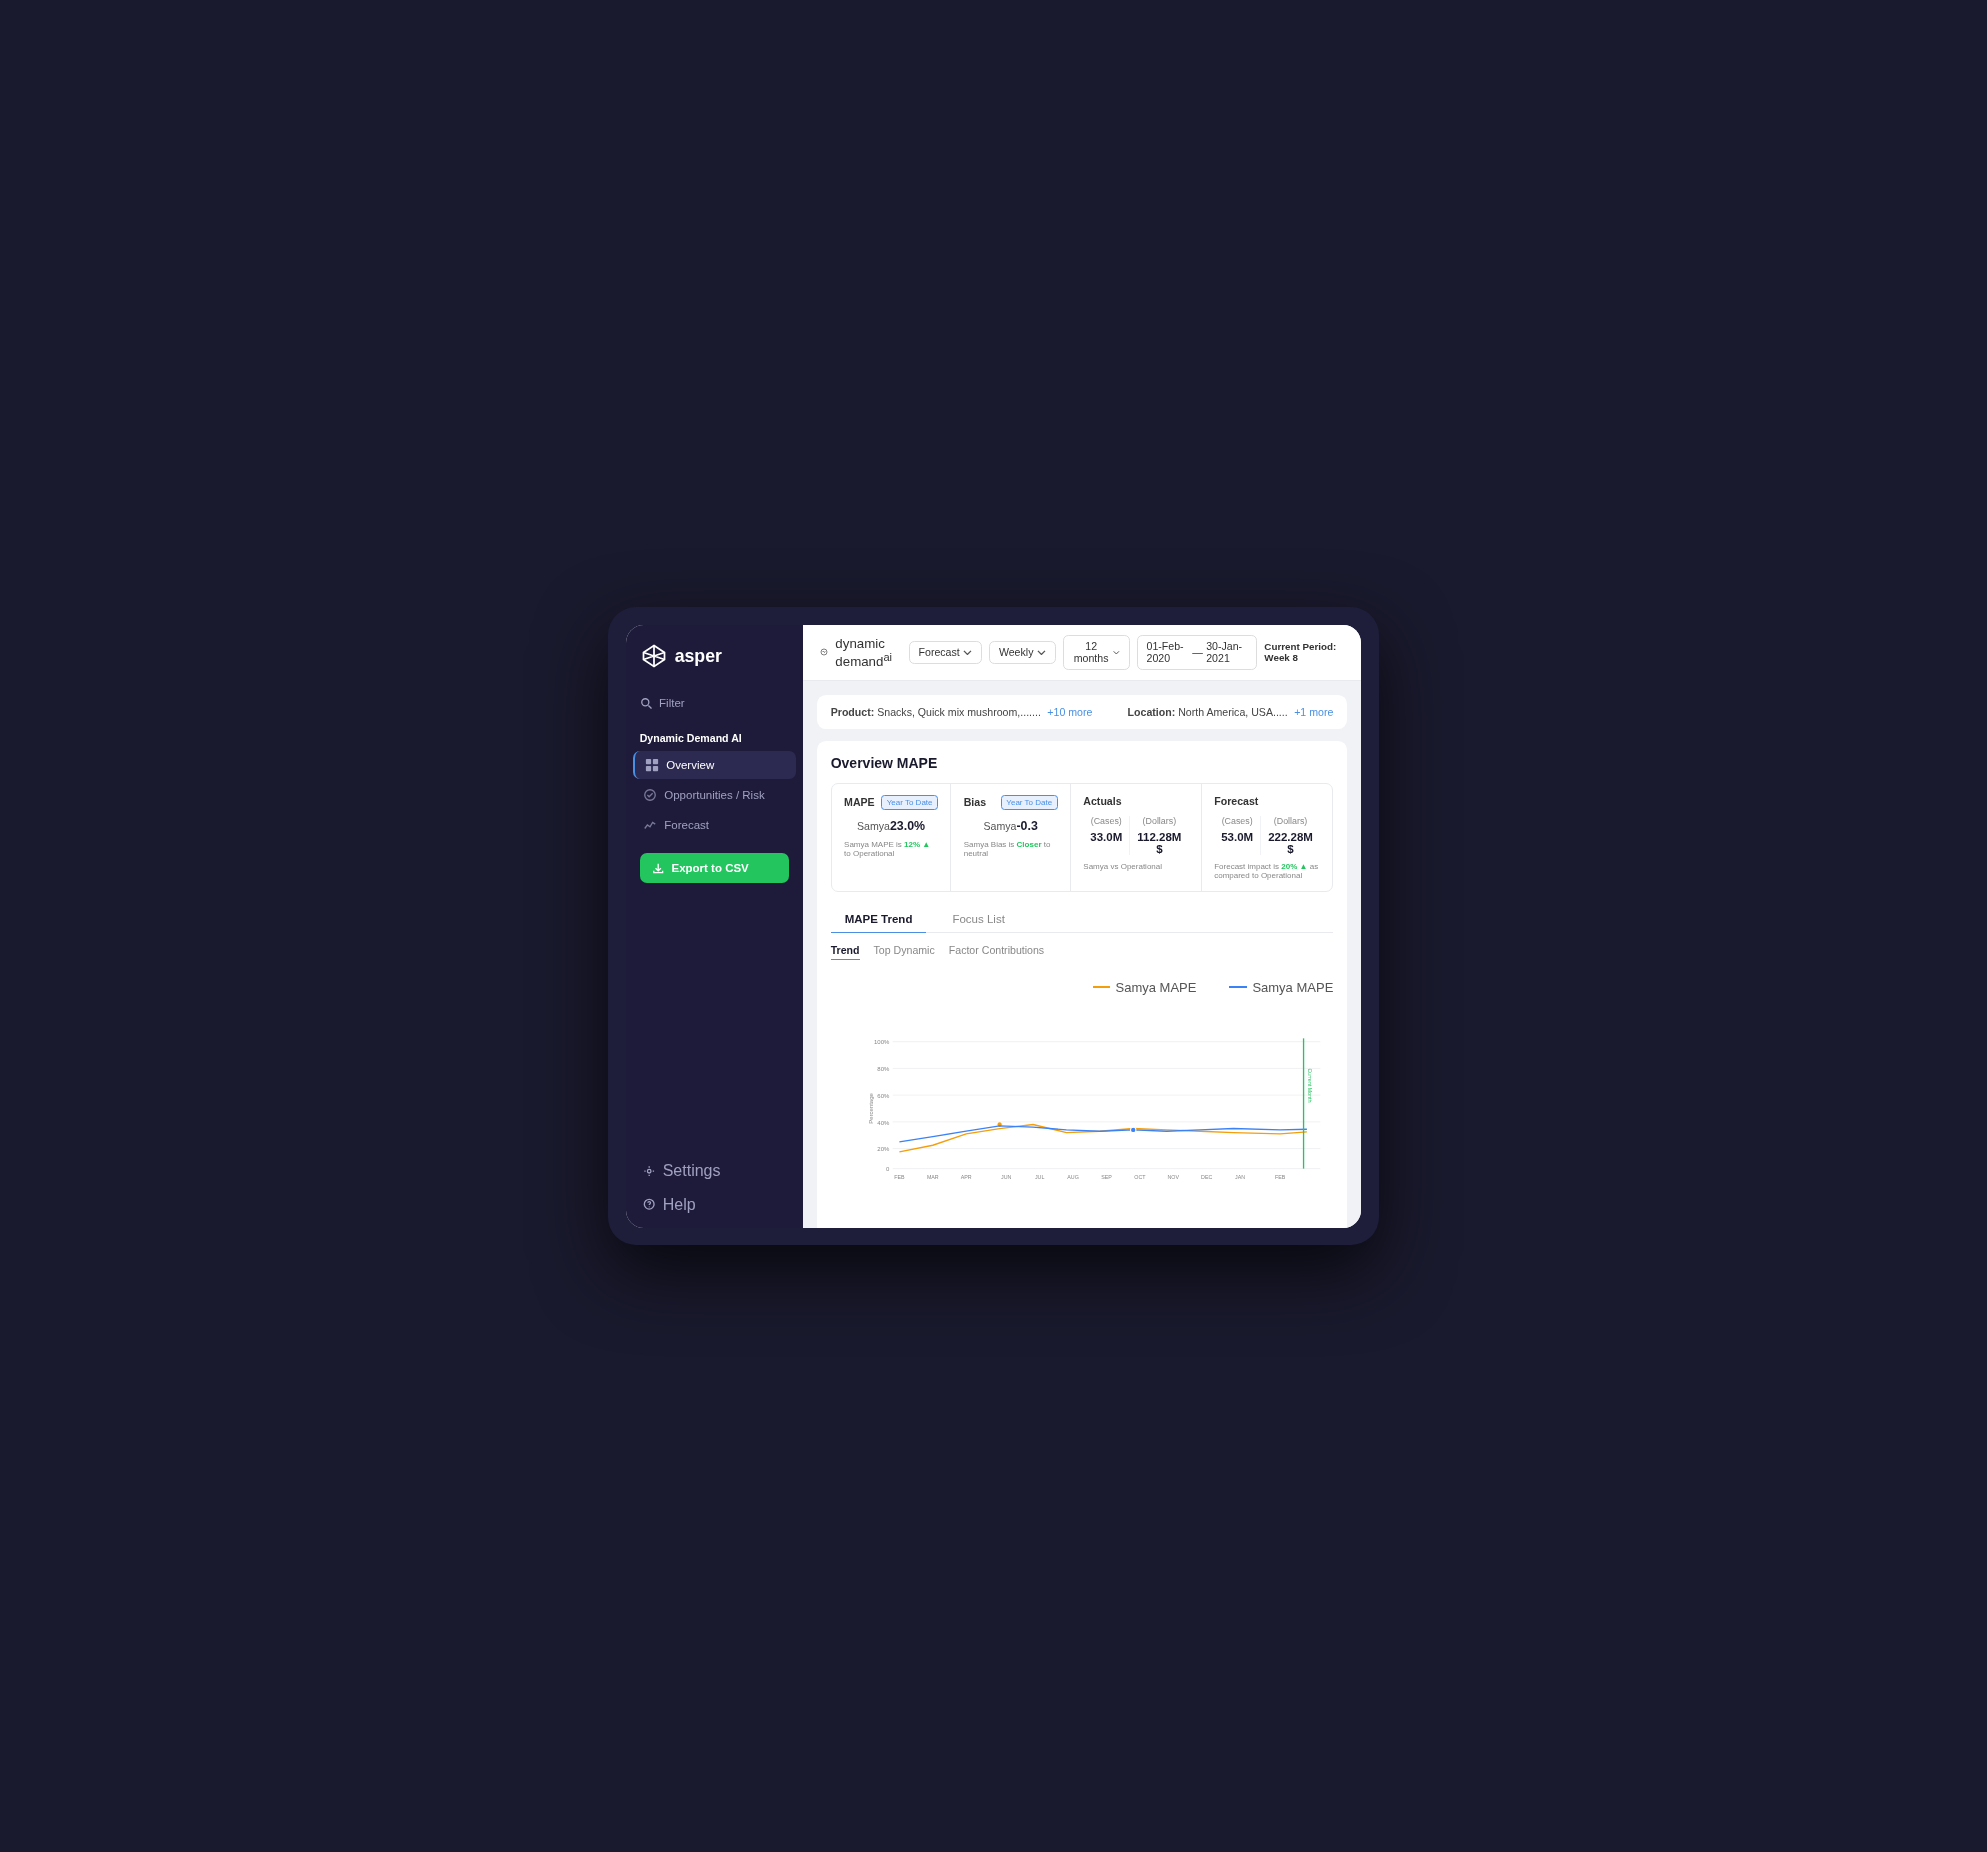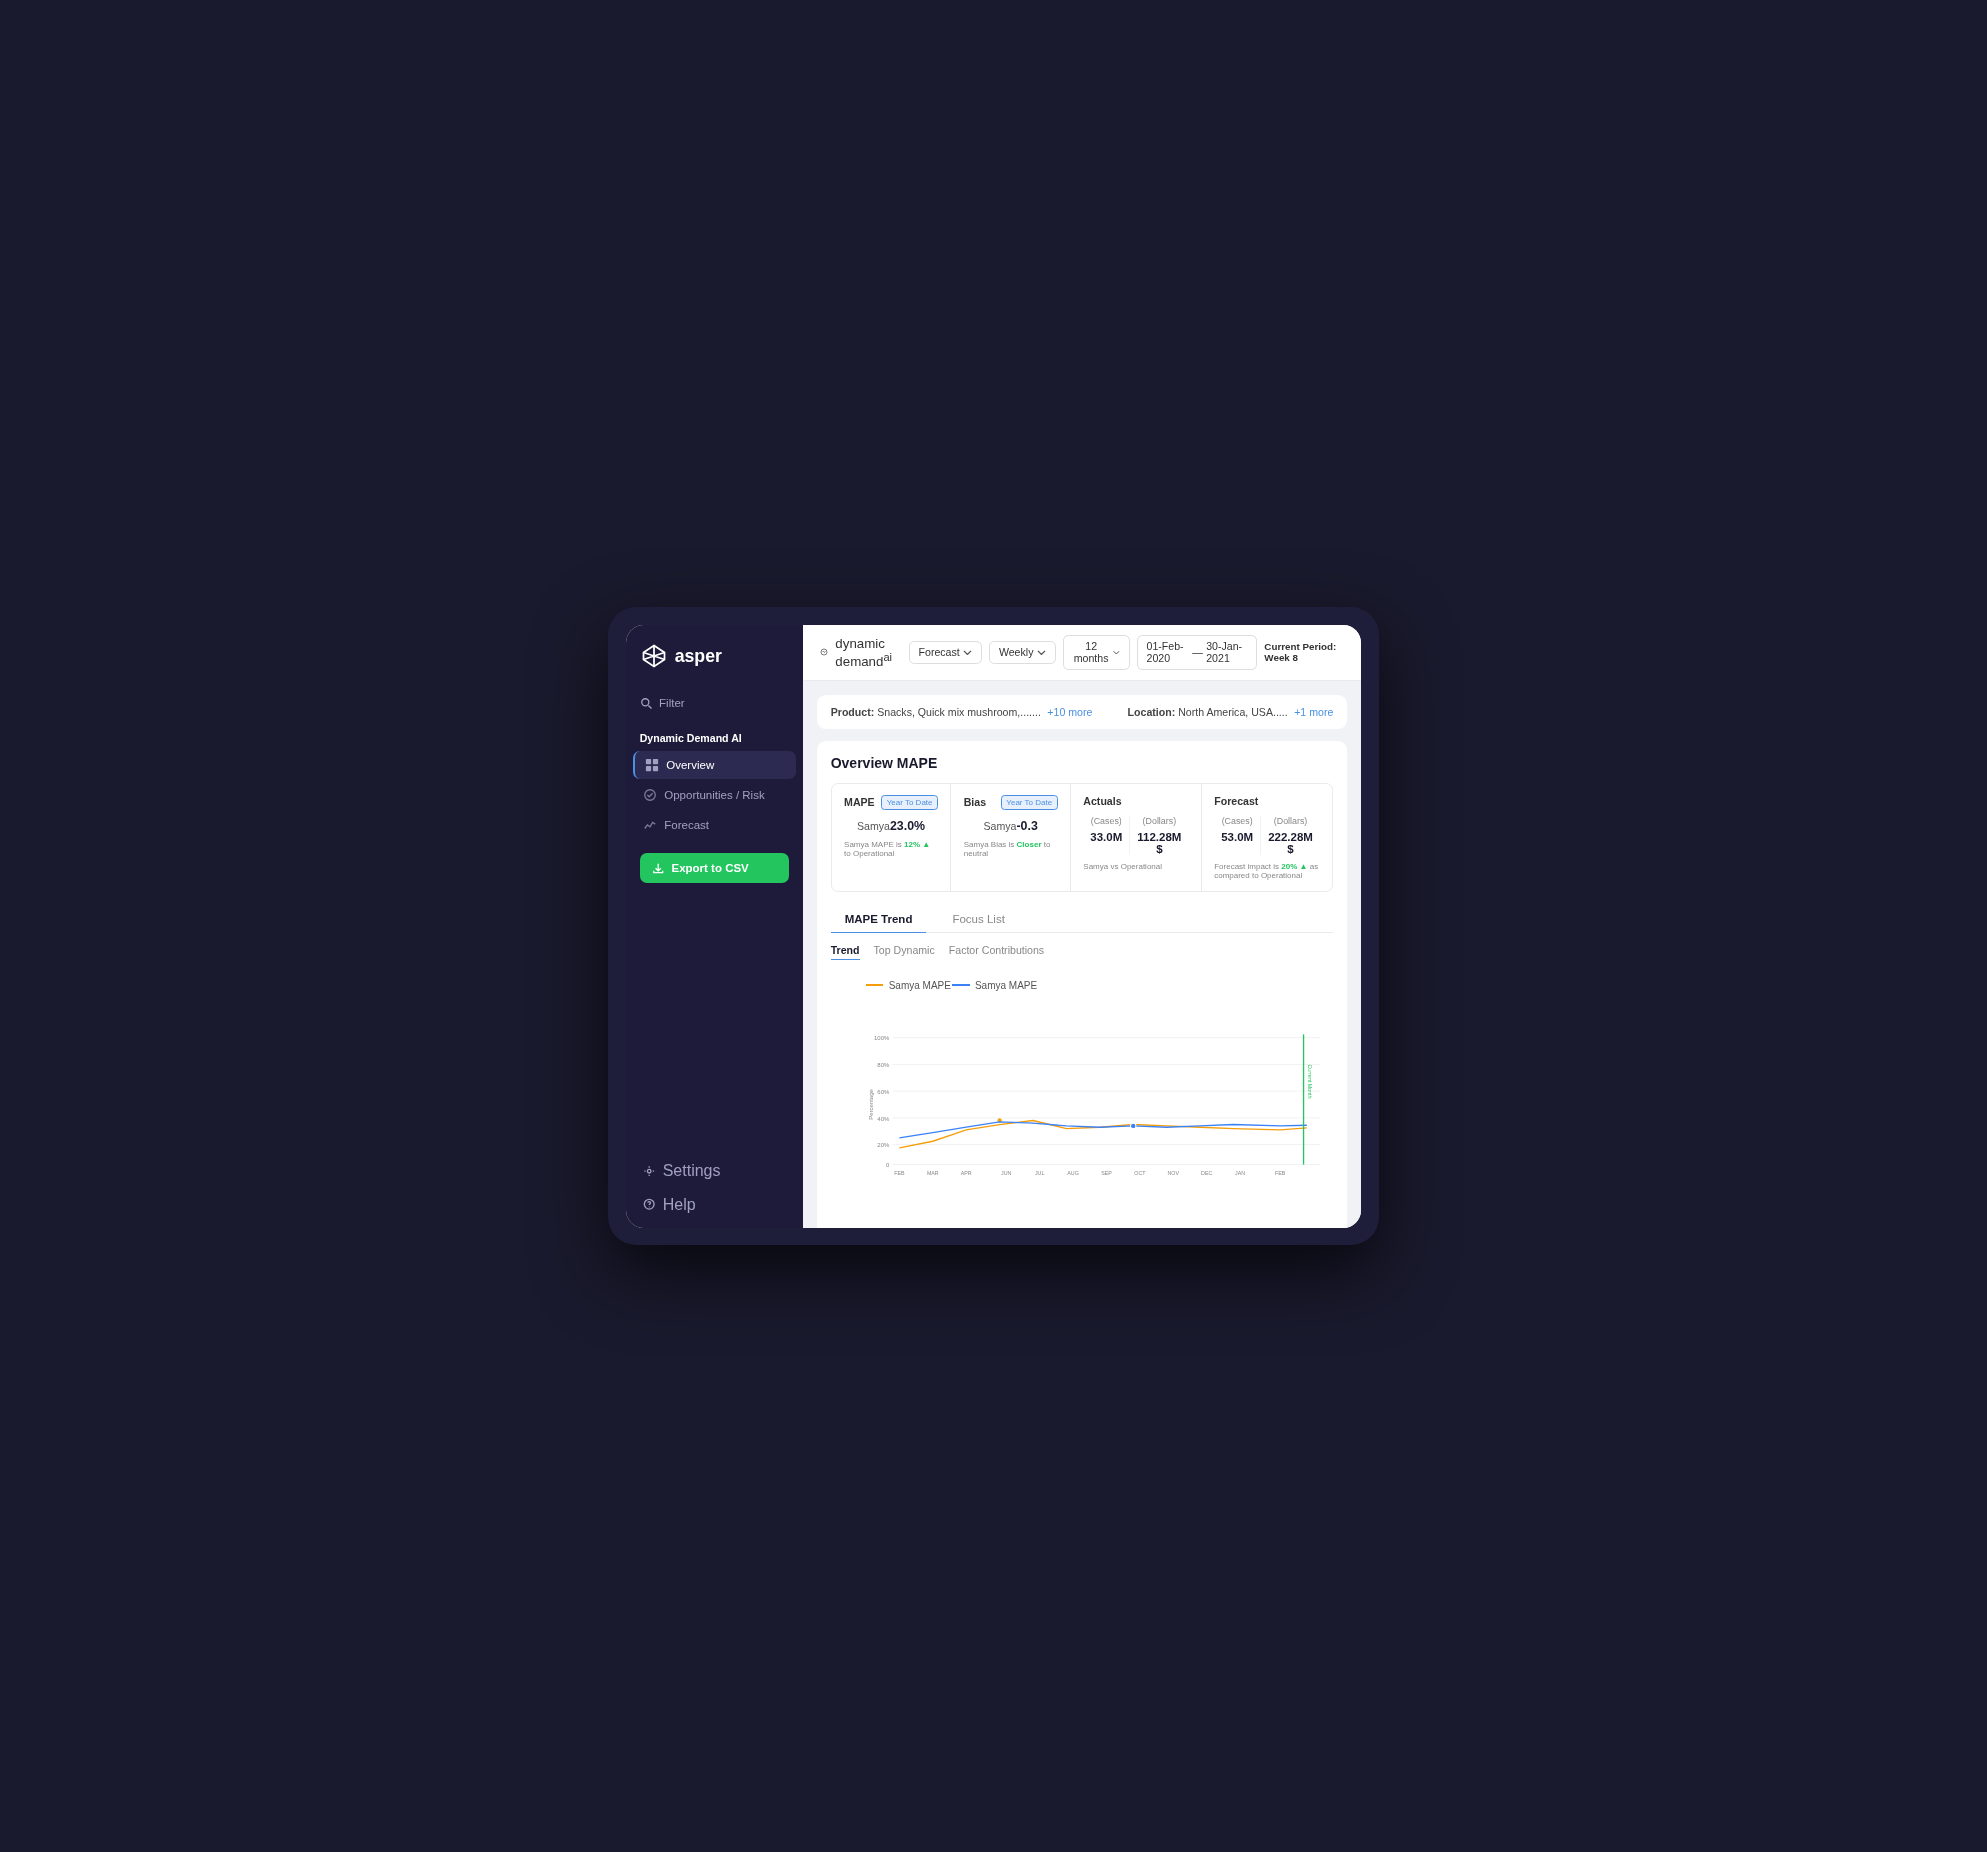--- a/index.html
+++ b/index.html
@@ -343,24 +343,24 @@
       font-weight: 600;
       border-bottom: 1.8px solid #4a90e2;
     }
     
     .chart-container {
       position: relative;
       padding: 8.9px 0 8.9px 35px;
     }
     .chart-legend {
       display: flex;
-      gap: 1px;
-      justify-content: flex-start;
+      gap: 33px;
+      justify-content: flex-end;
       margin-bottom: 7px;
-      font-size: 10px;
+      font-size: 13px;
       color: #555;
     }
     .legend-item {
       display: flex;
       align-items: center;
       gap: 5.3px;
     }
     .legend-line {
       width: 17.7px;
       height: 1.8px;

